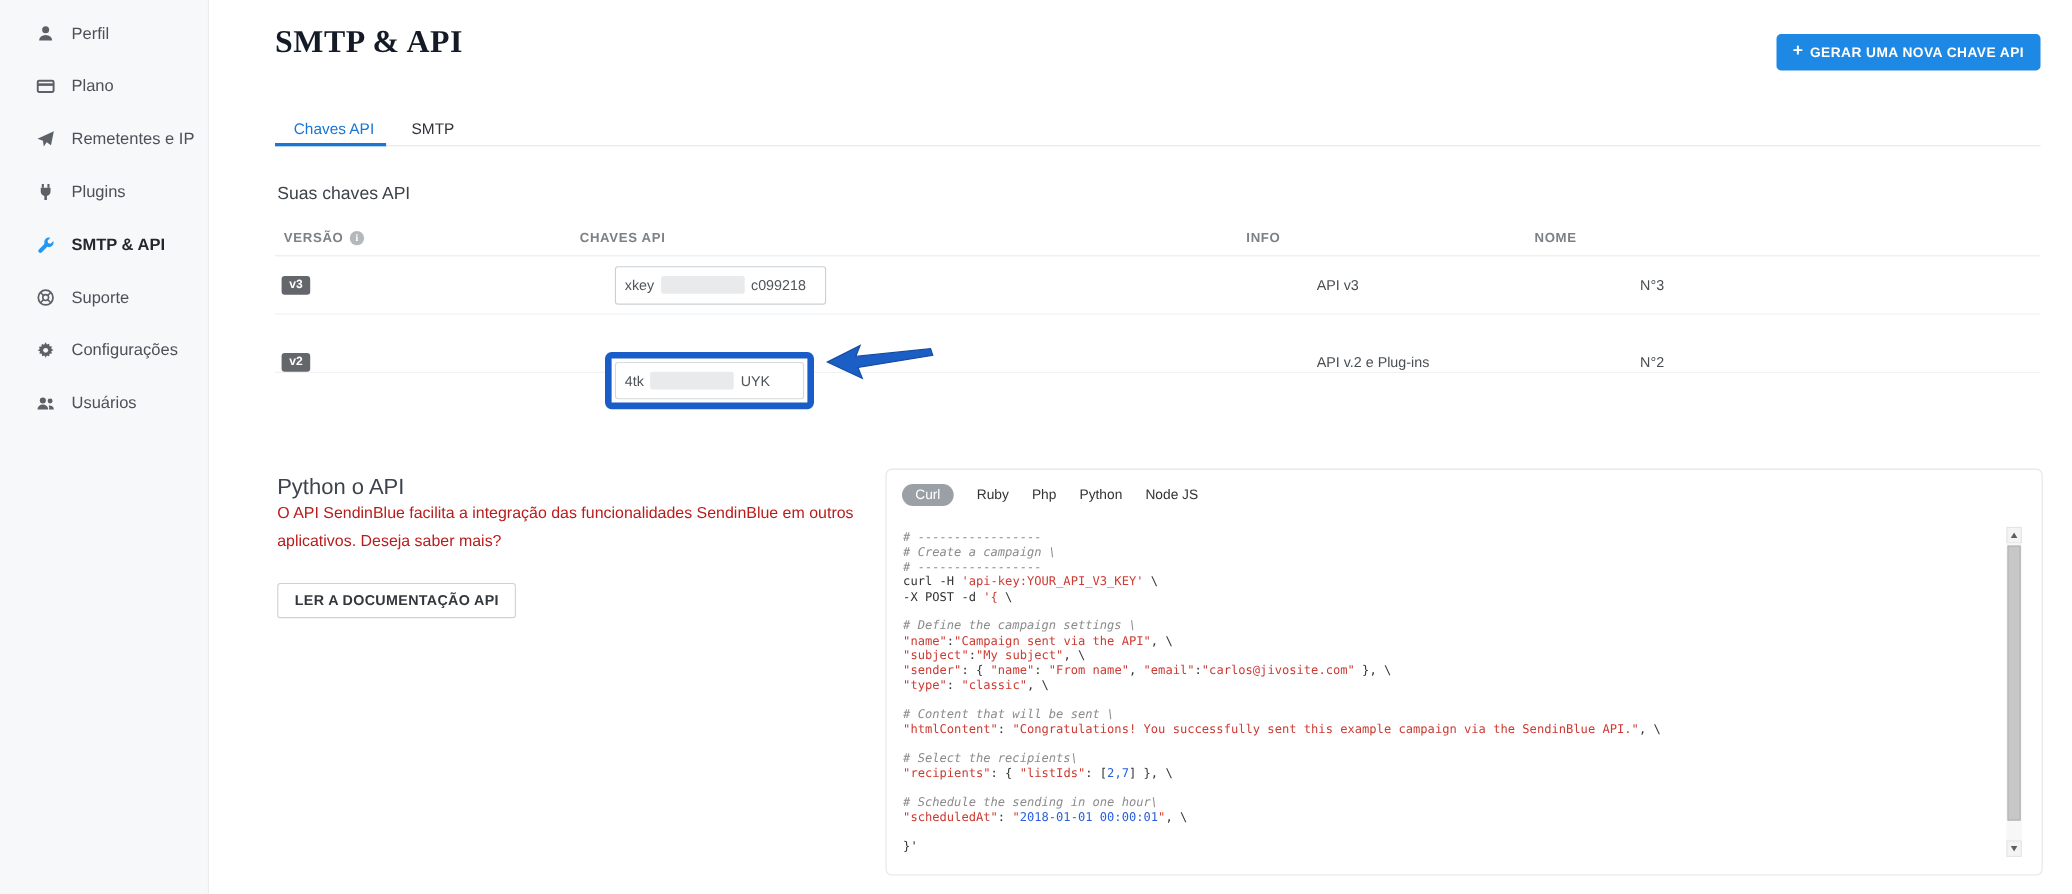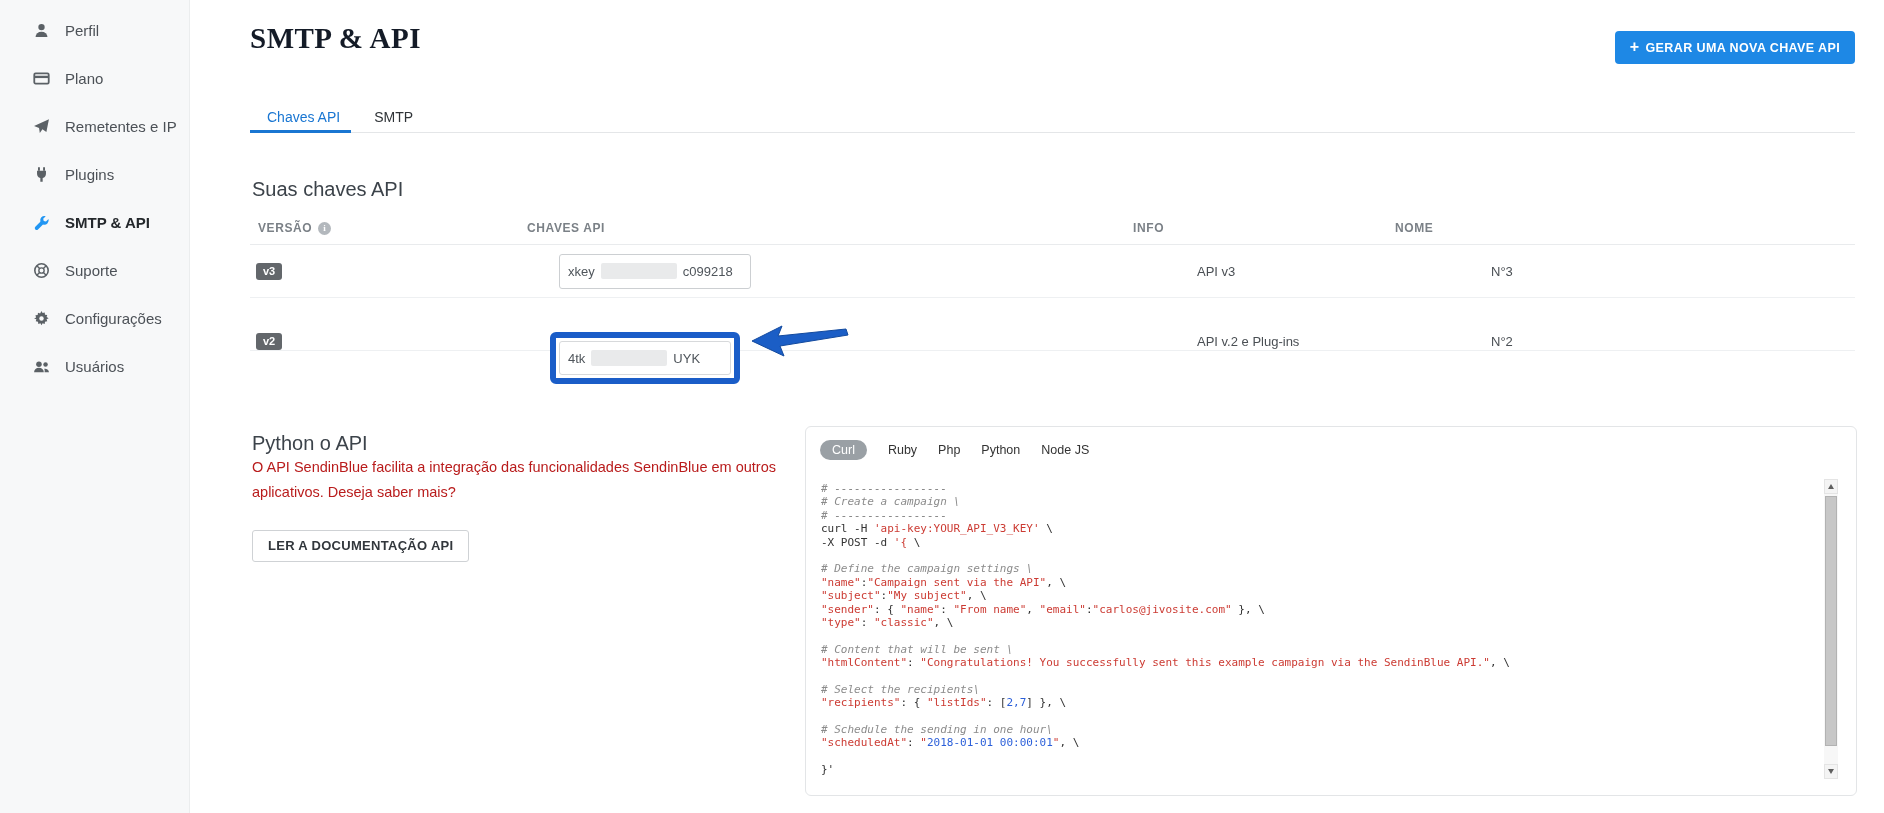--- a/index.html
+++ b/index.html
@@ -21,22 +21,22 @@
 
   
   .tabs { position:absolute; left:60px; top:101px; right:29px; height:33px; }
   .tabs .tabrow { display:flex; }
   .tab { padding:0 17px; font-size:14px; color:#2f3337; cursor:pointer; height:31px; display:flex; align-items:center; }
   .tab.active { color:#1976d2; }
   .tab-underline { position:absolute; left:0; right:0; top:31px; height:1px; background:#e4e6e8; }
   .tab-underline-active { position:absolute; left:0; top:29px; height:3px; width:101px; background:#1976d2; }
 
   
-  .keys-title { position:absolute; left:62px; top:178px; font-size:20px; font-weight:normal; color:#3c434a; }
-  .keys-table { position:absolute; left:60px; top:212px; width:1605px; }
+  .keys-title { position:absolute; left:62px; top:168px; font-size:16px; font-weight:normal; color:#3c434a; }
+  .keys-table { position:absolute; left:60px; top:200px; width:1605px; }
   .trow { display:grid; grid-template-columns:277px 606px 262px 460px; align-items:center; }
   .thead-row { height:33px; border-bottom:1px solid #e9ebed; }
   .th { font-size:12px; font-weight:bold; color:#7b8187; letter-spacing:.6px; display:flex; align-items:center; gap:6px; }
   .th:first-child { padding-left:8px; }
   .info-icon { width:13px; height:13px; border-radius:50%; background:#b3b8bd; color:#fff; font-size:9px; font-weight:bold; display:inline-flex; align-items:center; justify-content:center; font-family:"Liberation Serif", serif; }
   .data-row { height:53px; border-bottom:1px solid #eef0f2;gap:32px; }
   .td { font-size:13px; color:#4a4f54; }
   .td.version { padding-left:6px; }
   .badge { display:inline-block; background:#63676b; color:#fff; font-size:11px; font-weight:bold; border-radius:3px; padding:3px 7px; line-height:1; }
   .key-input { width:192px; height:35px; background:#fff; border:1px solid #cccfd2; border-radius:3px; display:flex; align-items:center; padding:0 8px; font-size:13px; color:#4f555b; overflow:hidden; white-space:nowrap; }

